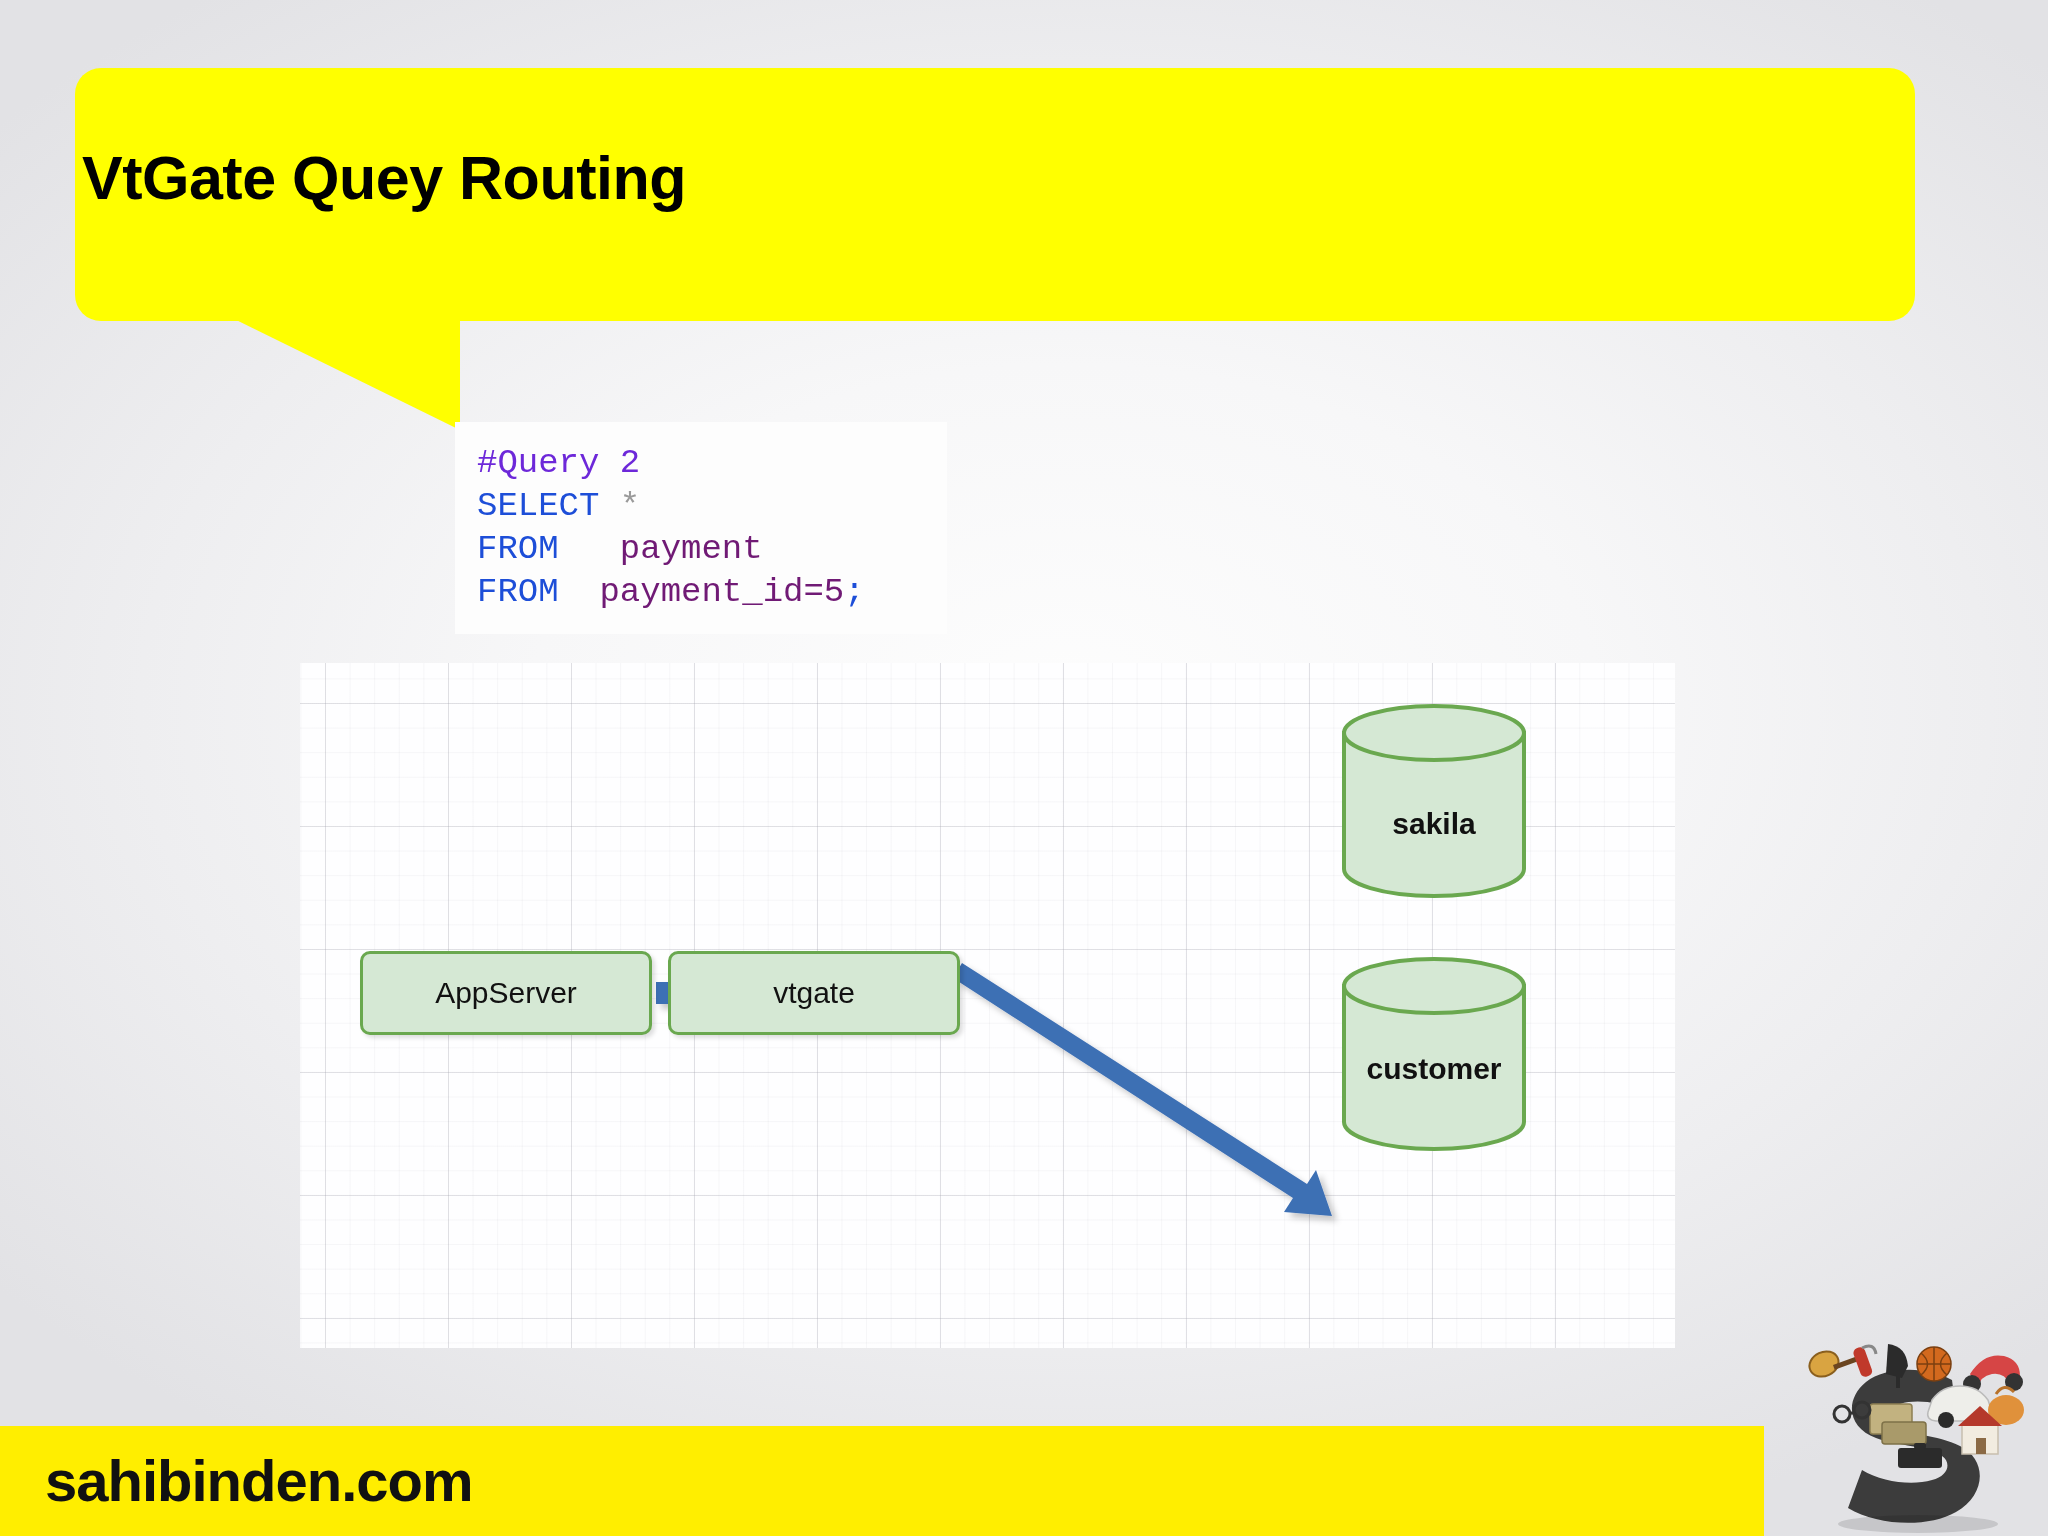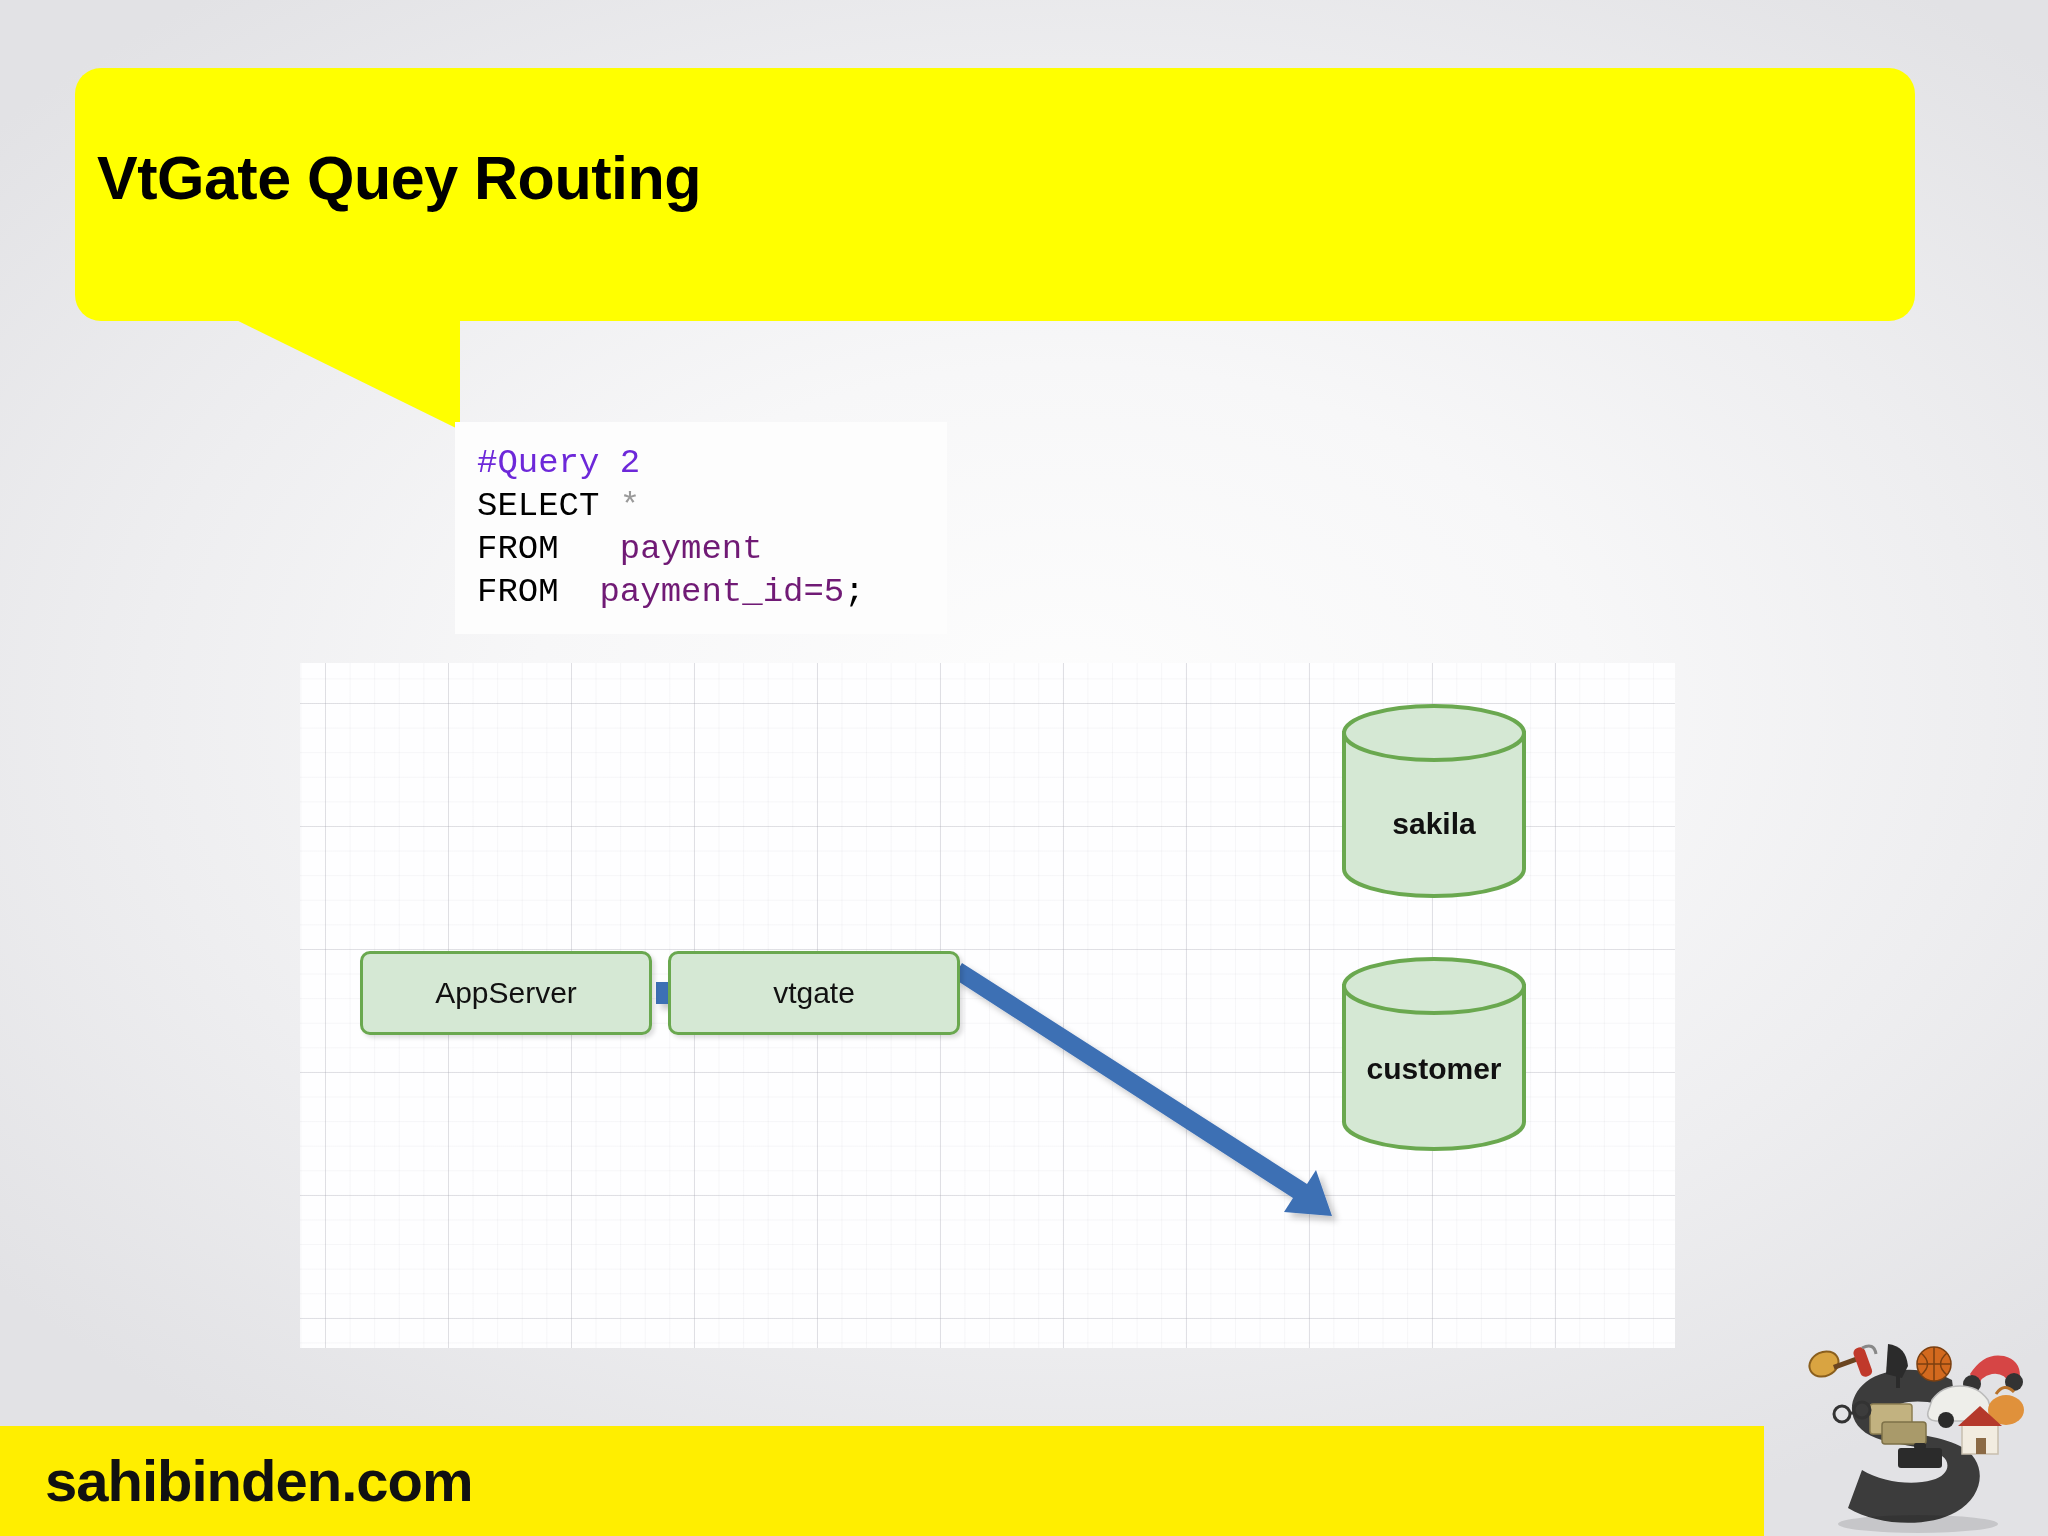--- a/index.html
+++ b/index.html
@@ -29,21 +29,21 @@
     left: 75px;
     top: 68px;
     width: 1840px;
     height: 253px;
     background: #ffff00;
     border-radius: 26px;
     z-index: 3;
   }
   .title-text {
     position: absolute;
-    left: 97px;
+    left: 82px;
     top: 148px;
     font-size: 61px;
     font-weight: bold;
     color: #000000;
     letter-spacing: -0.5px;
     white-space: nowrap;
     z-index: 4;
     line-height: 1;
   }
   .bubble-tail {
@@ -71,21 +71,21 @@
     line-height: 43px;
     padding-top: 20px;
     box-sizing: border-box;
   }
   .code-line {
     white-space: pre;
     padding-left: 22px;
     letter-spacing: 0px;
   }
   .kw-comment { color: #6d28d9; }
-  .kw-blue { color: #000000; }
+  .kw-blue { color: #1d4ed8; }
   .kw-star { color: #9a9a9a; }
   .kw-red { color: #701a75; }
 
   
   .diagram {
     position: absolute;
     left: 300px;
     top: 663px;
     width: 1375px;
     height: 685px;

